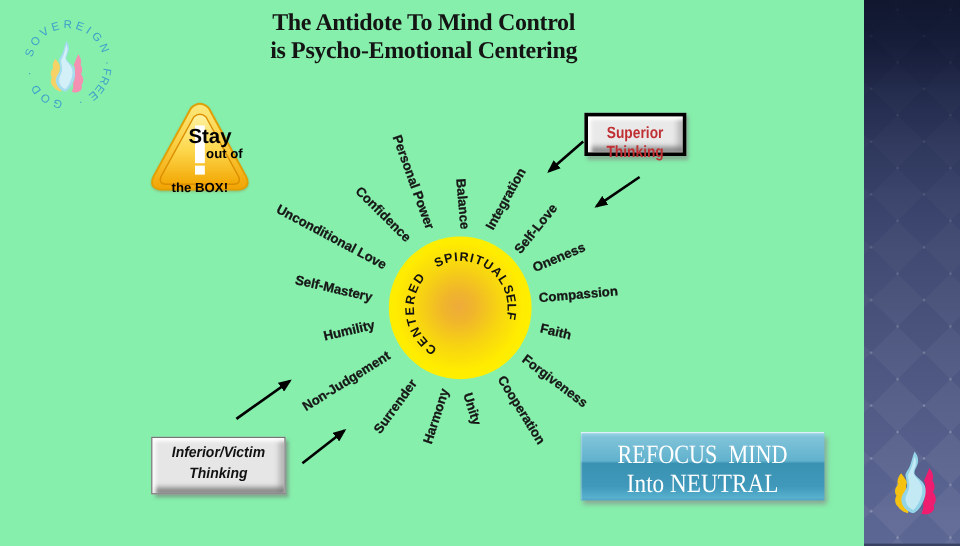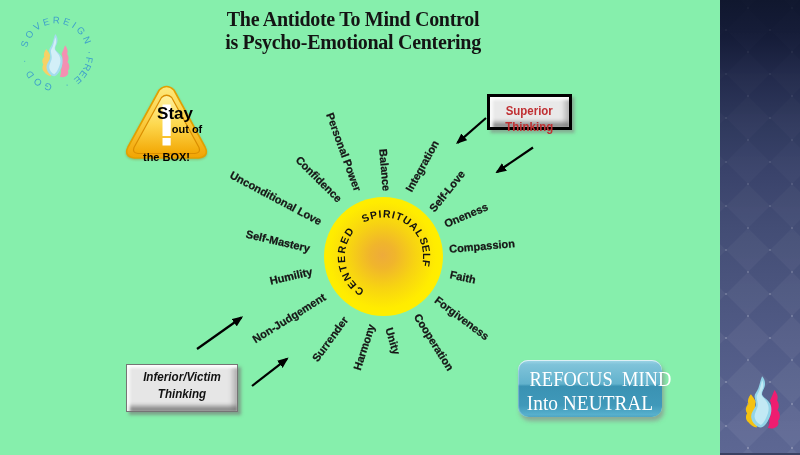--- a/index.html
+++ b/index.html
@@ -14,23 +14,23 @@
   background:radial-gradient(circle at 49% 49%, #eeab3a 0%, #f0b52c 15%, #f7d312 38%, #ffec00 62%, #fff400 90%);}
 .w{position:absolute;font-weight:bold;font-size:11px;color:#161616;white-space:nowrap;-webkit-text-stroke:0.25px #161616;}
 .box-sup{position:absolute;left:487px;top:94px;width:84.5px;height:36px;
   background:#e9e9e9;border:3px solid #000000;box-sizing:border-box;
   box-shadow:inset 0 4px 3px -1px rgba(255,255,255,0.95), inset 4px 0 3px -1px rgba(255,255,255,0.9), inset 0 -6px 4px -1px rgba(105,105,105,0.7), inset -6px 0 4px -1px rgba(130,130,130,0.38), 2.5px 3px 3px rgba(130,130,130,0.6);}
 .box-sup div{position:absolute;left:0;width:100%;text-align:center;font-weight:bold;font-size:13.5px;color:#c02f32;transform:scaleX(0.85);}
 .box-inf{position:absolute;left:126px;top:364px;width:112px;height:48px;
   background:#e6e6e6;border:1.5px solid #757575;box-sizing:border-box;
   box-shadow:inset 0 4px 3px -1px rgba(255,255,255,0.95), inset 4px 0 3px -1px rgba(255,255,255,0.9), inset 0 -6px 4px -1px rgba(100,100,100,0.7), inset -6px 0 4px -1px rgba(125,125,125,0.38), 3px 3px 3px rgba(120,120,120,0.65);font-style:italic;}
 .box-inf div{position:absolute;left:0;width:100%;text-align:center;font-weight:bold;font-size:12.5px;color:#111;transform:scaleX(0.93);}
-.box-ref{position:absolute;left:518px;top:360px;width:144px;height:57px;
+.box-ref{position:absolute;left:484px;top:360px;width:203px;height:57px;
   background:linear-gradient(180deg,#9fd6e7 0%,#7fc3d9 8%,#62b2cd 42%,#3a92b3 46%,#4099ba 80%,#57b0cd 96%,#4ba3c2 100%);
-  border-radius:10px;
+  border-radius:0;
   box-shadow:2px 4px 4px rgba(140,140,140,0.7), inset 0 1px 0 rgba(255,255,255,0.65), inset 1px 0 1px rgba(255,255,255,0.3);}
 .box-ref div{position:absolute;width:100%;text-align:center;font-family:"Liberation Serif",serif;color:#fff;white-space:nowrap;}
 svg.overlay{position:absolute;left:0;top:0;}
 .sidebar:after{content:'';position:absolute;left:0;bottom:0;width:100%;height:2px;background:#3a4263;}
 </style>
 </head>
 <body>
 <div class="slide">
   <div class="title">The Antidote To Mind Control<br>is Psycho-Emotional Centering</div>
 

